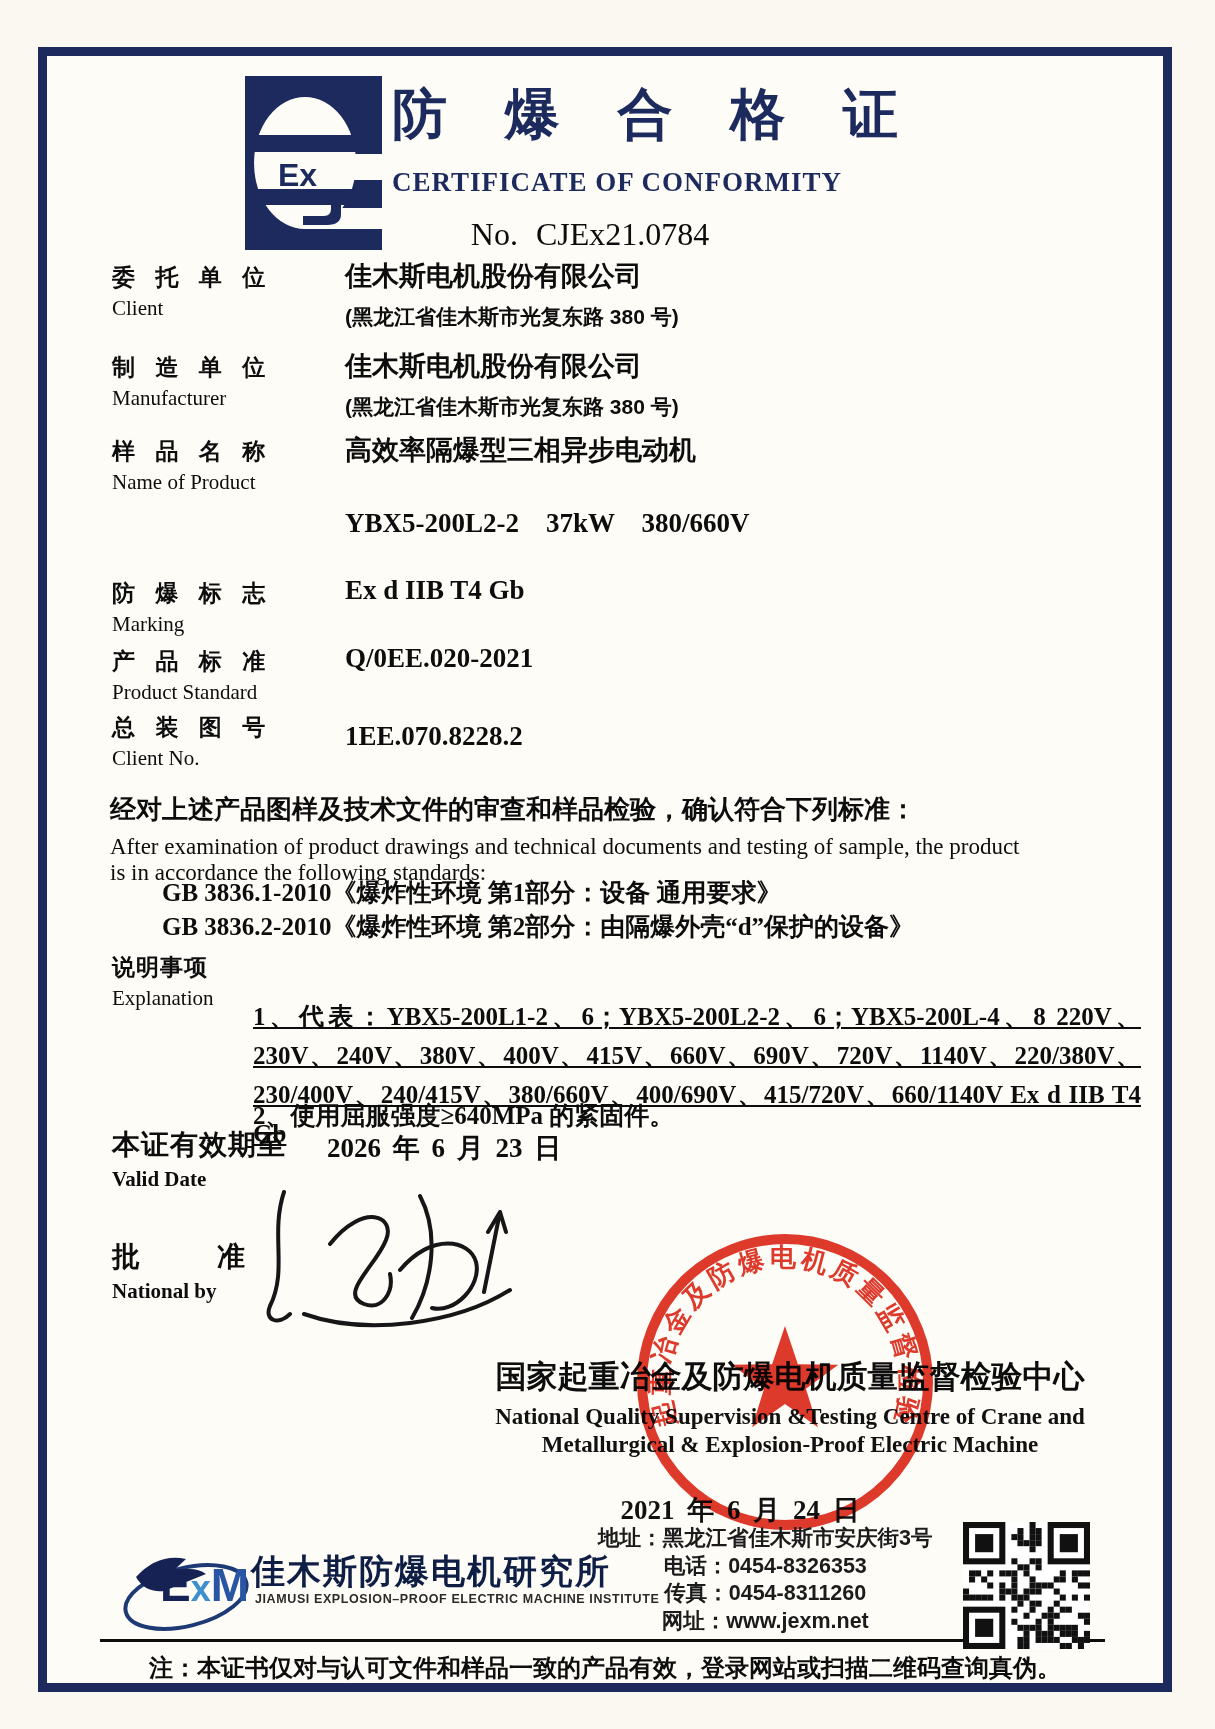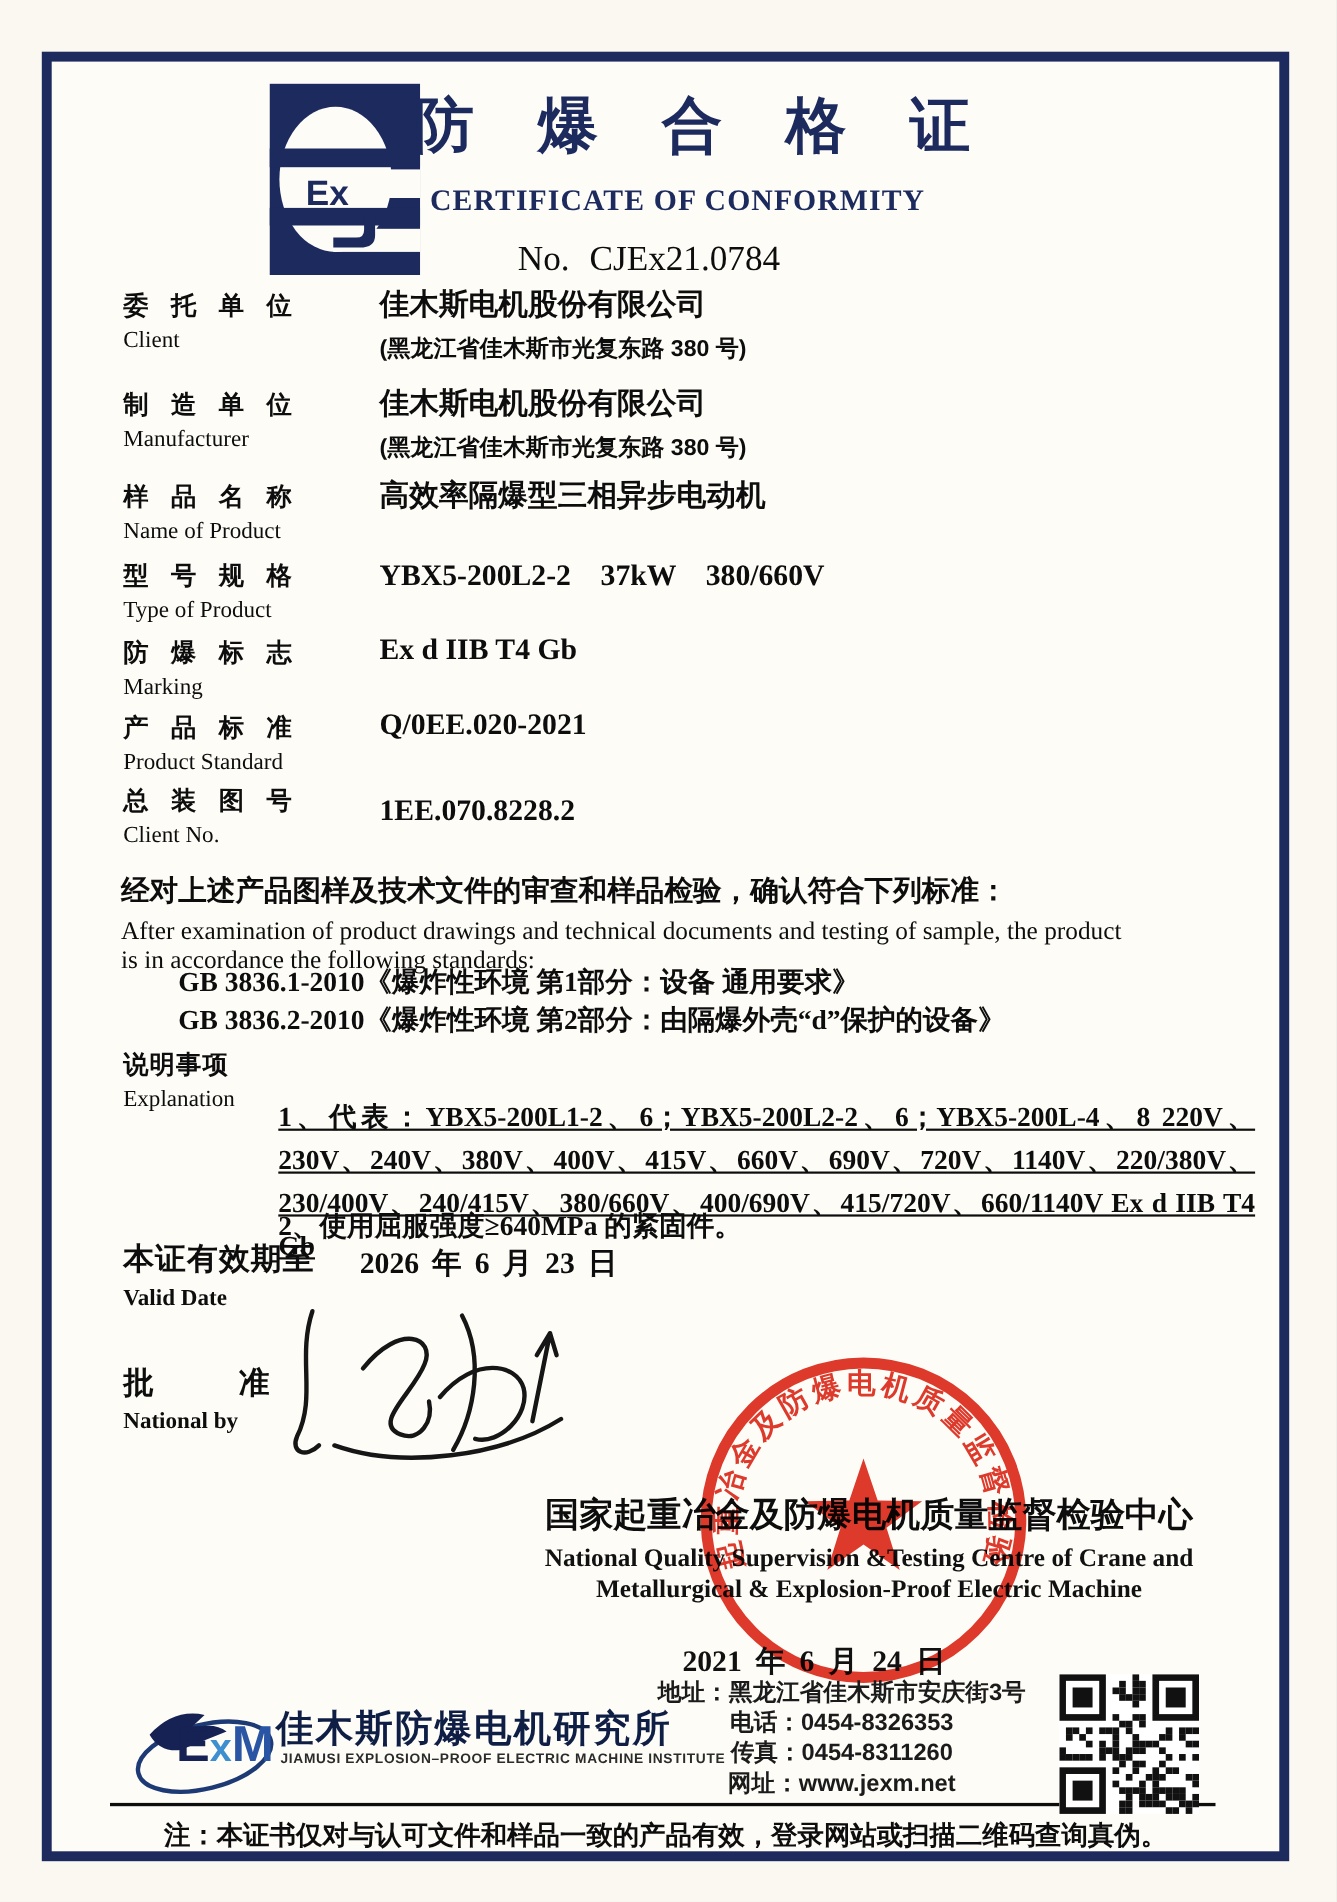--- a/index.html
+++ b/index.html
@@ -4,21 +4,21 @@
 <style>
   html,body{margin:0;padding:0;background:#e9e7df;}
   .page{position:relative;width:1215px;height:1729px;background:#faf8f1;overflow:hidden;
         font-family:"Liberation Sans",sans-serif;color:#111;}
   .frame{position:absolute;left:38px;top:47px;width:1116px;height:1627px;
          border:9px solid #1c2a5e;background:#fdfcf7;}
   .abs{position:absolute;}
 
   
   .ex-logo{left:245px;top:76px;width:137px;height:174px;}
-  .title-block{left:376px;top:78px;width:480px;text-align:center;}
+  .title-block{left:392px;top:78px;width:480px;}
   .title-cn{font-size:55px;font-weight:bold;color:#1c2a5e;letter-spacing:22px;white-space:nowrap;
             font-family:"Liberation Serif",serif;}
   .title-en{margin-top:15px;font-size:27px;font-weight:bold;color:#1c2a5e;letter-spacing:1px;
             font-family:"Liberation Serif",serif;white-space:nowrap;}
   .cert-no{left:330px;top:216px;width:520px;text-align:center;font-size:32px;
            font-family:"Liberation Serif",serif;color:#0d0d0d;word-spacing:10px;}
 
   
   .label-cn{font-size:23px;font-weight:bold;letter-spacing:7px;color:#0d0d0d;white-space:nowrap;}
   .label-en{margin-top:3px;font-size:21px;font-family:"Liberation Serif",serif;color:#0d0d0d;}
@@ -101,24 +101,20 @@
   </div>
 
   <div class="abs" style="left:112px;top:436px;">
     <div class="label-cn">样 品 名 称</div>
     <div class="label-en">Name of Product</div>
   </div>
   <div class="abs" style="left:345px;top:432px;">
     <div class="val-cn">高效率隔爆型三相异步电动机</div>
   </div>
 
-  <div class="abs" style="left:112px;top:508px;">
-    <div class="label-cn">型 号 规 格</div>
-    <div class="label-en">Type of Product</div>
-  </div>
   <div class="abs" style="left:345px;top:505px;">
     <div class="val-serif">YBX5-200L2-2　37kW　380/660V</div>
   </div>
 
   <div class="abs" style="left:112px;top:578px;">
     <div class="label-cn">防 爆 标 志</div>
     <div class="label-en">Marking</div>
   </div>
   <div class="abs" style="left:345px;top:575px;">
     <div class="val-serif">Ex d IIB T4 Gb</div>

